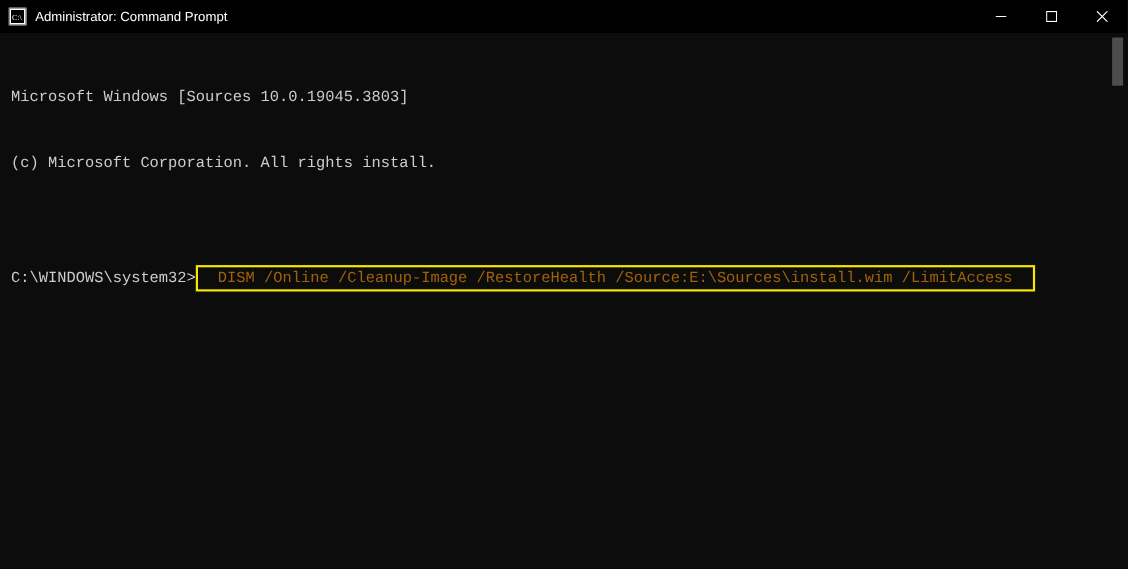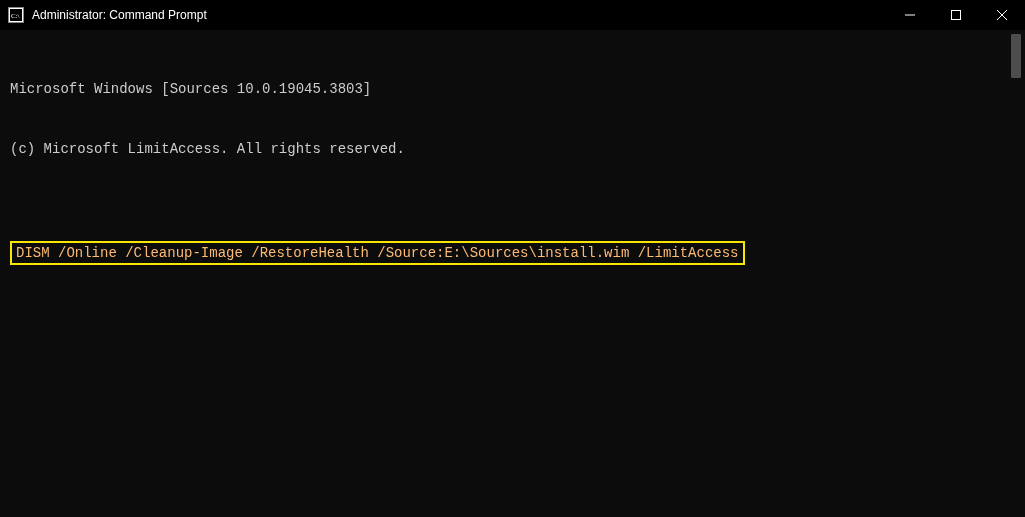--- a/index.html
+++ b/index.html
@@ -74,22 +74,22 @@
     .terminal-line {
       white-space: pre;
     }
     .prompt-line {
       display: flex;
       flex-wrap: nowrap;
       align-items: baseline;
     }
     .highlighted-command {
       border: 2px solid #f7e600;
-      padding: 0 4px;
-      color: #fdba74;
+      padding: 0 18px;
+      color: #a16207;
     }
     .scrollbar-track {
       position: absolute;
       right: 2px;
       top: 30px;
       width: 16px;
       height: calc(100% - 30px);
       background: transparent;
     }
     .scrollbar-thumb {
@@ -128,21 +128,21 @@
       <svg viewBox="0 0 10 10">
         <line x1="0" y1="0" x2="10" y2="10"></line>
         <line x1="10" y1="0" x2="0" y2="10"></line>
       </svg>
     </div>
   </div>
 </div>
 
 <div class="terminal-body">
   <div class="terminal-line">Microsoft Windows [Sources 10.0.19045.3803]</div>
-  <div class="terminal-line">(c) Microsoft LimitAccess. All rights reserved.</div>
+  <div class="terminal-line">(c) Microsoft Corporation. All rights install.</div>
   <div class="terminal-line"></div>
   <div class="prompt-line">
-    <span class="highlighted-command">DISM /Online /Cleanup-Image /RestoreHealth /Source:E:\Sources\install.wim /LimitAccess</span>
+    <span>C:\WINDOWS\system32&gt;</span><span class="highlighted-command">DISM /Online /Cleanup-Image /RestoreHealth /Source:E:\Sources\install.wim /LimitAccess</span>
   </div>
 </div>
 
 <div class="scrollbar-track"></div>
 <div class="scrollbar-thumb"></div>
 
 </body></html>

